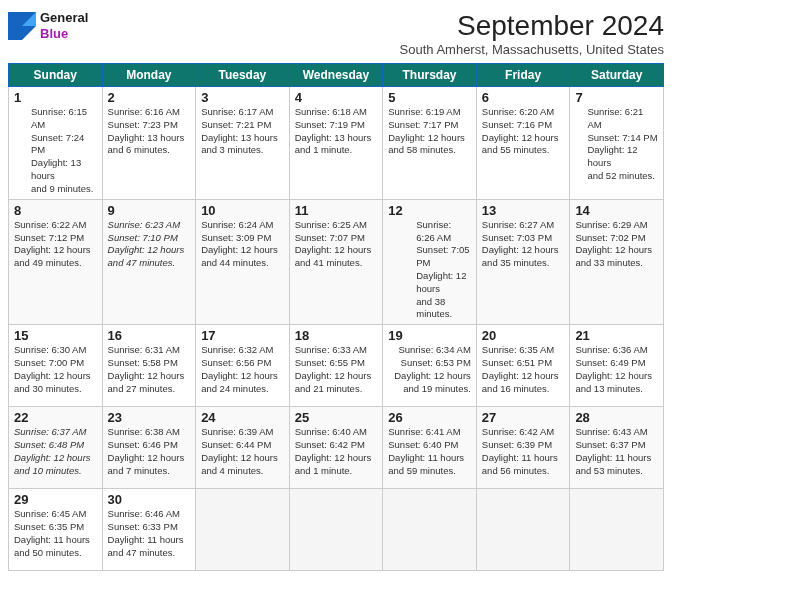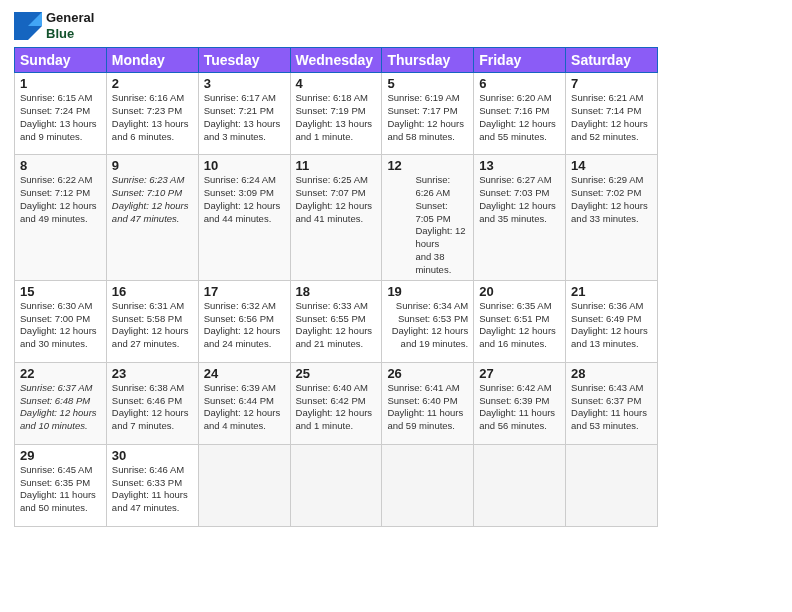--- a/index.html
+++ b/index.html
@@ -7,40 +7,40 @@
       width: 792px;
       height: 612px;
       background: #fff;
       font-family: Arial, sans-serif;
       font-size: 11px;
       overflow: hidden;
     }
     .page {
       width: 672px;
       height: 612px;
-      padding: 10px 14px;
+      padding: 10px 8px;
     }
     .header {
       display: flex;
       justify-content: space-between;
       align-items: flex-start;
       margin-bottom: 6px;
     }
     .logo {
       display: flex;
       align-items: center;
       gap: 4px;
     }
     .logo-text {
       font-size: 13px;
       font-weight: bold;
       color: #1a1a1a;
       line-height: 1.2;
     }
-    .logo-text .blue { color: #14532d; }
+    .logo-text .blue { color: #a21caf; }
     .logo-icon {
       width: 28px;
       height: 28px;
     }
     .title-block {
       text-align: right;
     }
     .month-title {
       font-size: 28px;
       color: #222;
@@ -48,26 +48,26 @@
     }
     .location {
       font-size: 13px;
       color: #444;
     }
     table {
       width: 100%;
       border-collapse: collapse;
     }
     th {
-      background: #8b5cf6;
+      background: #0f766e;
       color: #fff;
-      font-size: 14px;
+      font-size: 12px;
       font-weight: bold;
       padding: 4px 5px;
-      text-align: left;
+      text-align: center;
       border: 1px solid #1565c0;
     }
     td {
       border: 1px solid #ccc;
       vertical-align: top;
       padding: 3px 5px;
       width: 14.28%;
       height: 82px;
     }
     td.empty {
@@ -98,39 +98,43 @@
       <svg class="logo-icon" viewBox="0 0 28 28">
         <rect x="0" y="0" width="14" height="28" fill="#1565c0"></rect>
         <polygon points="14,0 28,0 28,14 14,28" fill="#1565c0"></polygon>
         <polygon points="14,14 28,0 28,14" fill="#42a5f5"></polygon>
       </svg>
       <div class="logo-text">
         <div><span>General</span></div>
         <div><span class="blue">Blue</span></div>
       </div>
     </div>
+    <div class="title-block">
+      <div class="month-title">September 2024</div>
+      <div class="location">South Amherst, Massachusetts, United States</div>
+    </div>
   </div>
 
   <table>
     <thead>
       <tr id="header-row">
           <th>Sunday</th>
           <th>Monday</th>
           <th>Tuesday</th>
           <th>Wednesday</th>
           <th>Thursday</th>
           <th>Friday</th>
           <th>Saturday</th>
         </tr>
     </thead>
     <tbody id="calendar-body">
         <tr>
           <td>
             <span class="day-num">1</span>
-            <div class="day-info" style="white-space: pre-line;">Sunrise: 6:15 AM
+            <div class="day-info" style="white-space: pre-line; margin-left: 17px;">Sunrise: 6:15 AM
 Sunset: 7:24 PM
 Daylight: 13 hours
 and 9 minutes.</div>
           </td>
           <td>
             <span class="day-num">2</span>
             <div class="day-info" style="white-space: pre-line;">Sunrise: 6:16 AM
 Sunset: 7:23 PM
 Daylight: 13 hours
 and 6 minutes.</div>
@@ -158,21 +162,21 @@
           </td>
           <td>
             <span class="day-num">6</span>
             <div class="day-info" style="white-space: pre-line;">Sunrise: 6:20 AM
 Sunset: 7:16 PM
 Daylight: 12 hours
 and 55 minutes.</div>
           </td>
           <td>
             <span class="day-num">7</span>
-            <div class="day-info" style="white-space: pre-line;">Sunrise: 6:21 AM
+            <div class="day-info" style="white-space: pre-line; margin-left: 12px;">Sunrise: 6:21 AM
 Sunset: 7:14 PM
 Daylight: 12 hours
 and 52 minutes.</div>
           </td>
         </tr>
         <tr>
           <td>
             <span class="day-num">8</span>
             <div class="day-info" style="white-space: pre-line;">Sunrise: 6:22 AM
 Sunset: 7:12 PM

